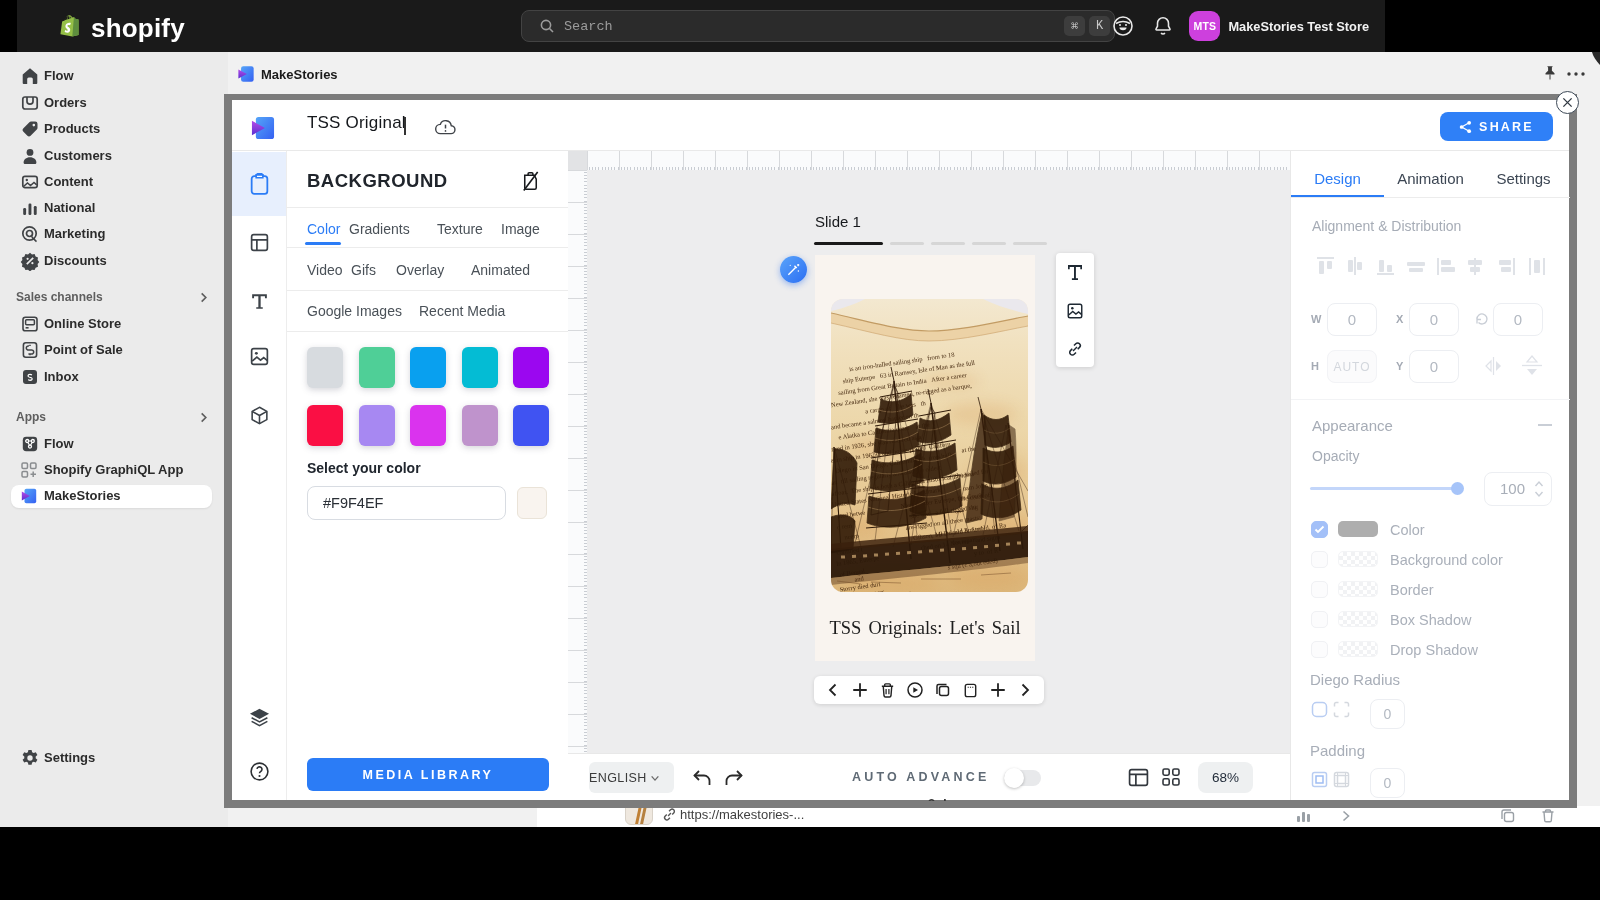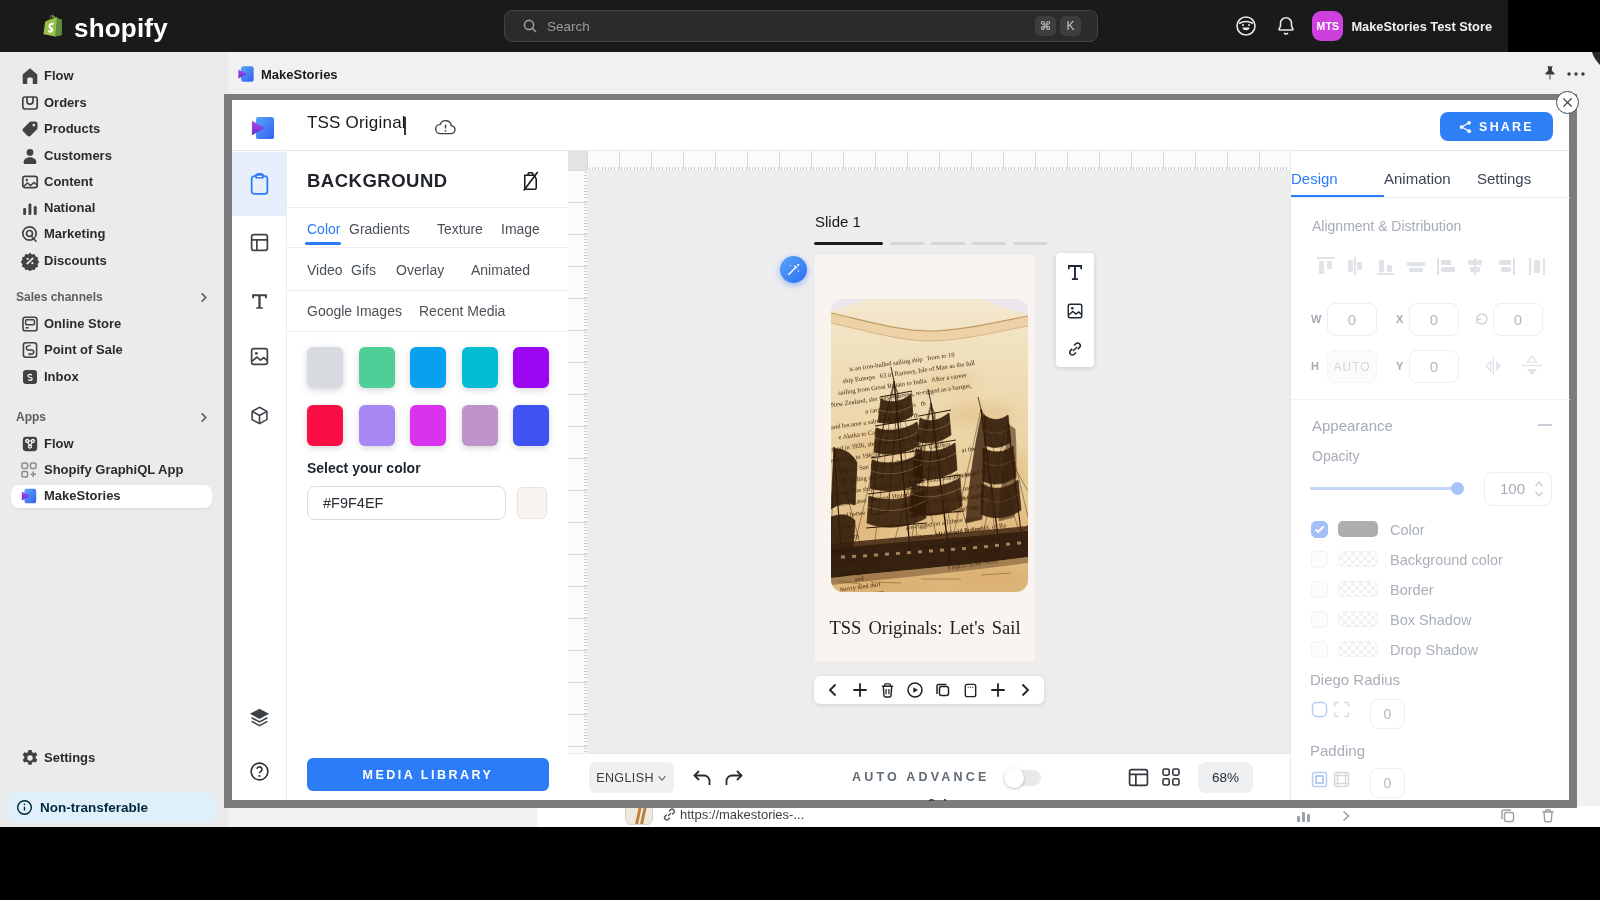--- a/index.html
+++ b/index.html
@@ -1,24 +1,24 @@
 <!DOCTYPE html>
 <html><head>
 <meta charset="utf-8">
 <style>
   * { margin:0; padding:0; box-sizing:border-box; }
   html,body { width:1600px; height:900px; background:#000; font-family:"Liberation Sans", sans-serif; overflow:hidden; }
   .abs { position:absolute; }
   #stage { position:relative; width:1600px; height:900px; }
 
   
-  #topbar { left:0; top:0; width:1508px; height:52px; background:#1a1a1a; }
+  #topbar { left:17px; top:0; width:1368px; height:52px; background:#1a1a1a; }
   #shoplogo { left:40px; top:13px; display:flex; align-items:center; gap:7px; }
   #shoplogo .word { color:#fff; font-size:26px; font-weight:bold; letter-spacing:0.2px; }
-  #search { left:504px; top:10px; width:594px; height:32px; background:#2b2b2b; border:1px solid #434343; border-radius:8px; display:flex; align-items:center; padding:0 16px 0 17px; color:#9b9b9b; font-size:13.5px; }
+  #search { left:504px; top:10px; width:594px; height:32px; background:#2b2b2b; border:1px solid #434343; border-radius:8px; display:flex; align-items:center; padding:0 4px 0 17px; color:#9b9b9b; font-size:13.5px;font-family:Liberation Mono, monospace; }
   #search .stext { margin-left:9px; flex:1; }
   .kbd { background:#3d3d3d; color:#c9c9c9; border-radius:5px; font-size:12px; height:20px; min-width:21px; display:inline-flex; align-items:center; justify-content:center; margin-left:4px; padding:0 4px;}
   #tb-right { right:16px; top:0; height:52px; display:flex; align-items:center; }
   .avatar { width:31px; height:30px; background:#cd40dd; border-radius:9px; color:#fff; font-size:10.5px; font-weight:bold; display:flex; align-items:center; justify-content:center; letter-spacing:0.2px;}
   #storename { color:#f2f2f2; font-size:12.8px; font-weight:600; margin-left:8px; }
 
   
   #sidebar { left:0; top:52px; width:228px; height:775px; background:#ebebeb; }
   .nav { position:absolute; left:8px; width:212px; height:27px; display:flex; align-items:center; }
   .nav svg { position:absolute; left:12px; }
@@ -81,29 +81,29 @@
   .bar { position:absolute; top:90.5px; height:3px; border-radius:2px; background:#d6d6d6; }
   #card { left:247px; top:104px; width:220px; height:406px; background:#f9f4ef; }
   #magic { left:212px; top:105px; width:27px; height:27px; border-radius:50%; background:linear-gradient(135deg,#5aa4fa,#2b6ef3); box-shadow:0 2px 6px rgba(40,110,240,.45); display:flex; align-items:center; justify-content:center; }
   #shipimg { left:263px; top:148px; width:197px; height:293px; border-radius:12px; overflow:hidden; }
   #caption { left:247px; top:467px; width:220px; text-align:center; font-family:"Liberation Serif", serif; font-size:18.5px; color:#1d1d1d; word-spacing:2.5px; white-space:nowrap; }
   #slidetools { left:246px; top:525px; width:230px; height:28px; background:#fff; border-radius:6px; box-shadow:0 1px 4px rgba(0,0,0,.13); display:flex; align-items:center; justify-content:space-around; padding:0 6px;}
   #floattools { left:488px; top:102px; width:38px; height:114px; background:#fff; border-radius:4px; box-shadow:0 1px 5px rgba(0,0,0,.14); }
 
   
   #botbar { left:336px; top:653px; width:722px; height:47px; background:#fff; border-top:1px solid #e8e8e8; }
-  #lang { left:21px; top:8px; width:85px; height:31px; background:#eef0f1; border-radius:6px; display:flex; align-items:center; justify-content:center; gap:3px; font-size:12.5px; color:#3a3a3a; letter-spacing:0.4px;}
+  #lang { left:21px; top:8px; width:85px; height:31px; background:#eef0f1; border-radius:6px; display:flex; align-items:center; gap:3px; font-size:12.5px; color:#3a3a3a; letter-spacing:0.4px;}
   #autoadv { left:284px; top:16px; font-size:12.5px; font-weight:bold; letter-spacing:3.2px; color:#5f6a75; }
   #toggle { left:436px; top:16px; width:37px; height:16px; background:#e8e9eb; border-radius:9px; }
   #toggle .knob { position:absolute; left:0px; top:-2px; width:20px; height:20px; border-radius:50%; background:#fff; box-shadow:0 1px 3px rgba(0,0,0,.25); }
   #zoompct { left:630px; top:8px; width:55px; height:31px; background:#eef0f1; border-radius:8px; display:flex; align-items:center; justify-content:center; font-size:13.5px; color:#1f2937; }
 
   
   #rpanel { left:1058px; top:51px; width:279px; height:649px; background:#fff; border-left:1px solid #e8e8e8; }
-  .rtab { position:absolute; top:19px; width:93px; text-align:left; font-size:15px; color:#3c4653; }
+  .rtab { position:absolute; top:19px; width:93px; text-align:center; font-size:15px; color:#3c4653; }
   .rtab.on { color:#2b7cf6; font-weight:500; }
   #rtabline { left:0px; top:44px; width:93px; height:3px; background:#2b7cf6; }
   #rtabborder { left:0; top:46px; width:279px; height:1px; background:#ececec; }
   .rlabel { position:absolute; color:#9aa0aa; }
   .rinput { position:absolute; width:50px; height:33px; border:1px solid #eceef2; border-radius:8px; display:flex; align-items:center; justify-content:center; font-size:15px; color:#b3b9c2; background:#fff; }
   .cbx { position:absolute; width:17px; height:17px; border-radius:5px; border:1px solid #f0f1f4; background:#fcfcfd; }
   .csw { position:absolute; width:40px; height:16px; border-radius:5px; }
   .chk { background-image:linear-gradient(45deg,#f1f2f4 25%,transparent 25%,transparent 75%,#f1f2f4 75%),linear-gradient(45deg,#f1f2f4 25%,#fff 25%,#fff 75%,#f1f2f4 75%); background-size:8px 8px; background-position:0 0,4px 4px; border:1px solid #f3f4f6;}
   .rrow-label { position:absolute; left:99px; font-size:14.5px; color:#aab0ba; }
 </style>
@@ -264,28 +264,20 @@
       <span class="t">MakeStories</span>
     </div>
 
     <div class="nav" style="top:692px">
       <svg width="20" height="20" viewBox="0 0 20 20" fill="#404346">
           <path d="M8.4 2 h3.2 l.5 2.2 1.6.9 2.1-.9 1.6 2.8 -1.7 1.5 v1.8 l1.7 1.5 -1.6 2.8 -2.1-.9 -1.6.9 -.5 2.2 H8.4 l-.5-2.2 -1.6-.9 -2.1.9 -1.6-2.8 1.7-1.5 v-1.8 L2.6 7 4.2 4.2 l2.1.9 1.6-.9 Z M10 12.7 a2.7 2.7 0 1 0 0-5.4 a2.7 2.7 0 0 0 0 5.4 Z" fill-rule="evenodd"></path>
         </svg>
       <span class="t">Settings</span>
     </div>
 
-    <div class="abs" id="nontrans">
-      <svg width="17" height="17" viewBox="0 0 18 18" fill="none" stroke="#00263e" stroke-width="1.5">
-          <circle cx="9" cy="9" r="7.2"></circle>
-          <path d="M9 8.2 v4"></path>
-          <circle cx="9" cy="5.6" r="0.9" fill="#00263e" stroke="none"></circle>
-        </svg>
-      <span class="t">Non-transferable</span>
-    </div>
   </div>
 
   <div class="abs" id="appbar">
     <svg class="abs" style="left:9px;top:13px" width="18" height="18" viewBox="0 0 20 20">
         <rect x="4.5" y="1.5" width="14" height="17" rx="2.5" fill="url(#lg1)"></rect>
         <path d="M1.5 5 L11 10 L1.5 15 Z" fill="url(#lg2)"></path>
       </svg>
     <span class="title">MakeStories</span>
     <svg class="abs" style="left:1314px;top:13px" width="16" height="17" viewBox="0 0 16 17" fill="#3a3a3a">
         <path d="M5.2 1.2 h5.6 L9.9 2.6 v3.2 l2.6 2.4 v1.4 H3.5 V8.2 l2.6-2.4 V2.6 Z"></path>

